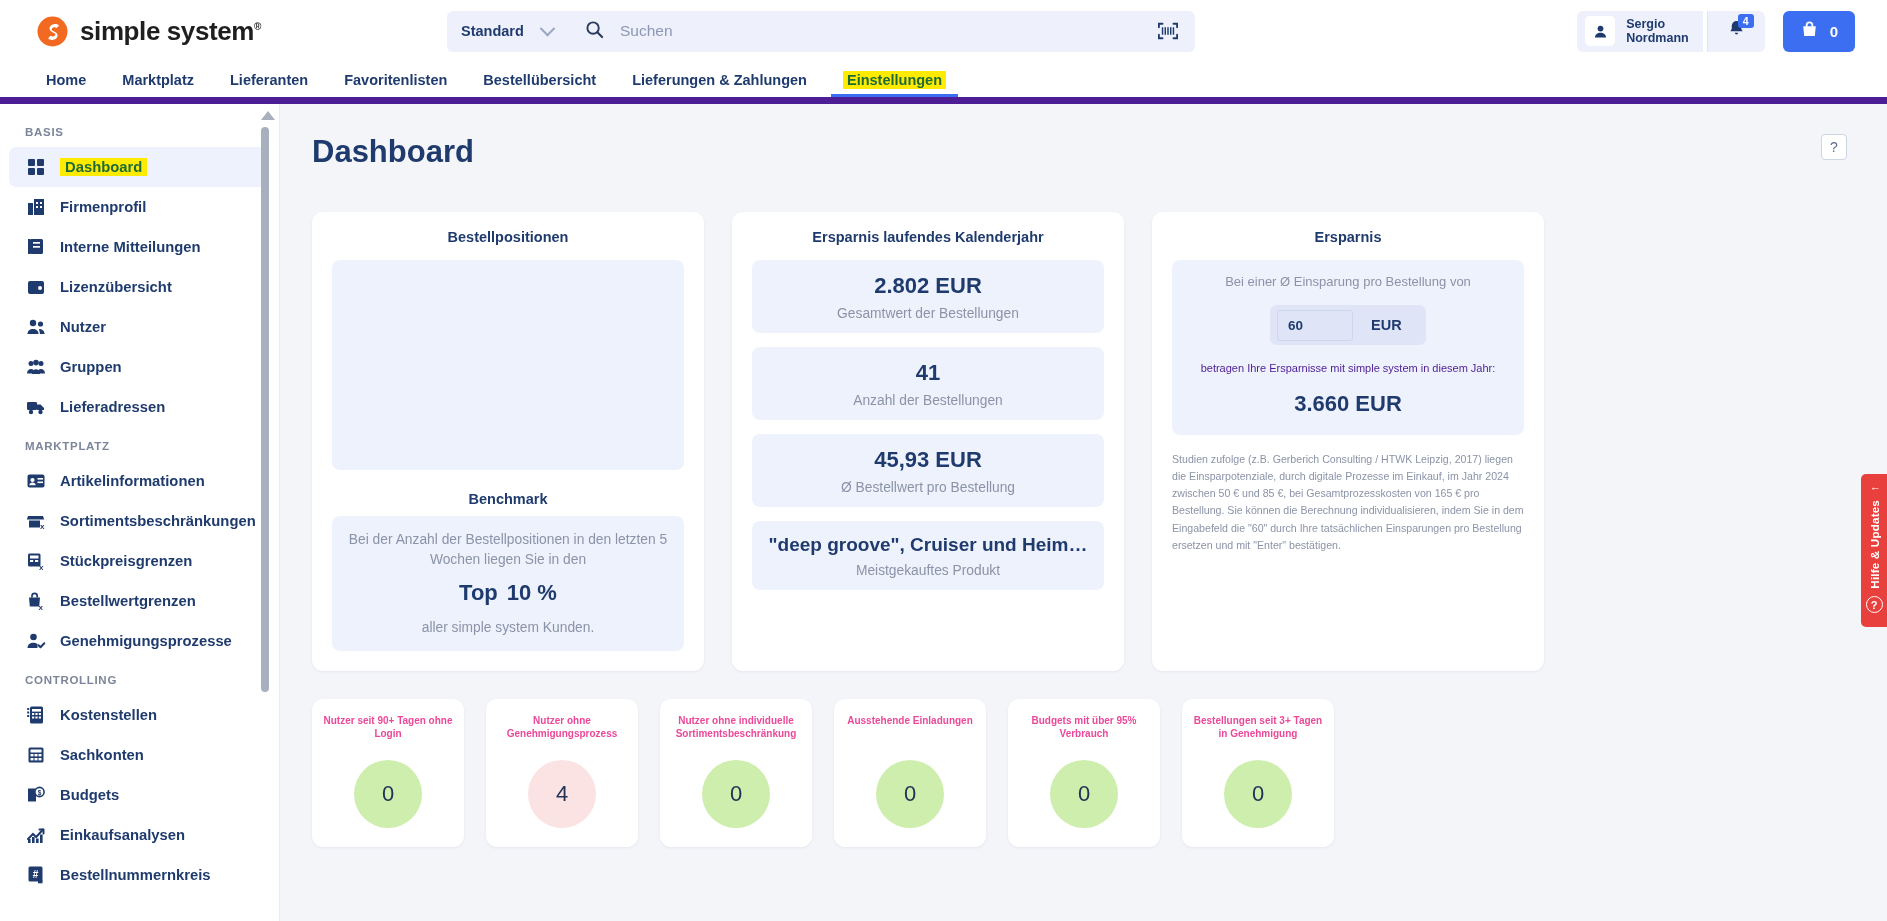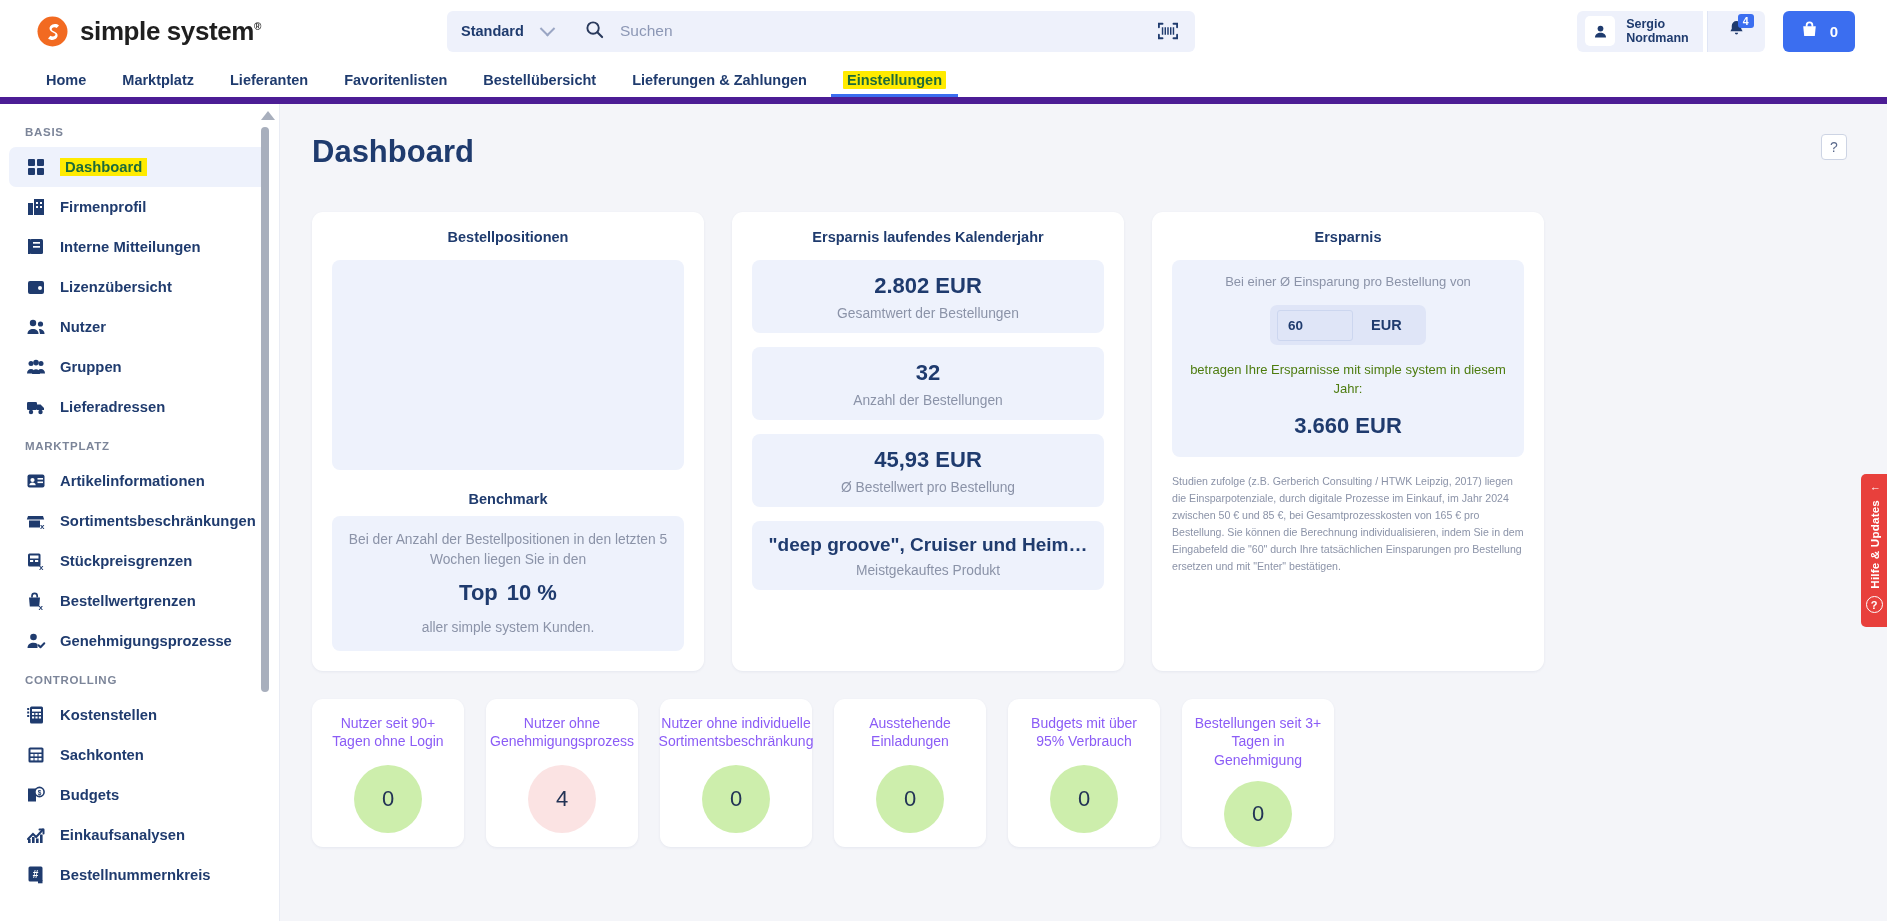--- a/index.html
+++ b/index.html
@@ -172,33 +172,33 @@
     background: #dfe5f7; border-radius: 7px; width: 156px; height: 40px;
     margin: 16px auto; display: flex; align-items: center;
   }
   .amount-input {
     width: 76px; height: 31px; margin-left: 7px; background: transparent;
     border: 1px solid #ccd6ef; border-radius: 3px; outline: none;
     font-size: 13.5px; font-weight: 700; color: #1f3b6e;
     padding-left: 10px; font-family: inherit;
   }
   .cur-label { font-size: 14.5px; font-weight: 700; color: #1f3b6e; margin-left: 18px; }
-  .ersp-mid { font-size: 13px; color: #4d7c0f; line-height: 1.45; }
+  .ersp-mid { font-size: 11px; color: #4c1d95; line-height: 1.45; }
   .ersp-big { font-size: 22px; font-weight: 700; color: #1f3b6e; margin-top: 14px; }
   .fineprint { font-size: 10.6px; color: #8b93a8; line-height: 1.62; margin-top: 16px; }
 
   
   .circles-row { display: flex; gap: 22px; margin-top: 28px; padding-right: 4px; }
   .circle-card {
     background: #fff; border-radius: 11px; width: 152px; height: 148px;
     padding: 15px 8px 0; text-align: center;
     box-shadow: 0 1px 3px rgba(40,60,110,.07);
     display: flex; flex-direction: column; align-items: center;
   }
-  .circle-cap { font-size: 14px; font-weight: 400; color: #8b5cf6; line-height: 1.3; min-height: 32px; }
+  .circle-cap { font-size: 10px; font-weight: 700; color: #ec4899; line-height: 1.3; min-height: 32px; }
   .circle {
     width: 68px; height: 68px; border-radius: 50%; margin-top: 14px;
     display: flex; align-items: center; justify-content: center;
     font-size: 22px; color: #223355;
   }
   .circle.green { background: #cdeeac; }
   .circle.red { background: #fbe3e3; }
 
   .footer-note {
     margin-top: 14px; text-align: right; padding-right: 8px;
@@ -558,21 +558,21 @@
           </div>
 
           <div class="card card-b">
             <div class="card-title">Ersparnis laufendes Kalenderjahr</div>
             <div id="kpi-root">
                 <div class="kpi-box">
                   <div class="kpi-val">2.802 EUR</div>
                   <div class="kpi-lab">Gesamtwert der Bestellungen</div>
                 </div>
                 <div class="kpi-box">
-                  <div class="kpi-val">32</div>
+                  <div class="kpi-val">41</div>
                   <div class="kpi-lab">Anzahl der Bestellungen</div>
                 </div>
                 <div class="kpi-box">
                   <div class="kpi-val">45,93 EUR</div>
                   <div class="kpi-lab">Ø Bestellwert pro Bestellung</div>
                 </div>
                 <div class="kpi-box product">
                   <div class="kpi-val">"deep groove", Cruiser und Heim…</div>
                   <div class="kpi-lab">Meistgekauftes Produkt</div>
                 </div>

